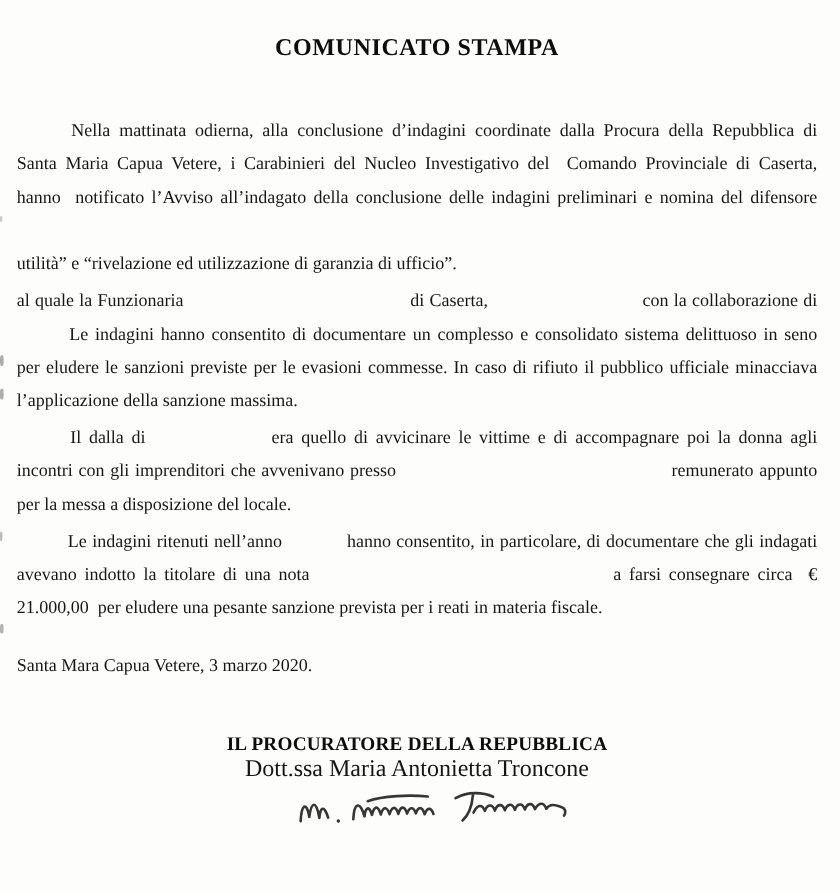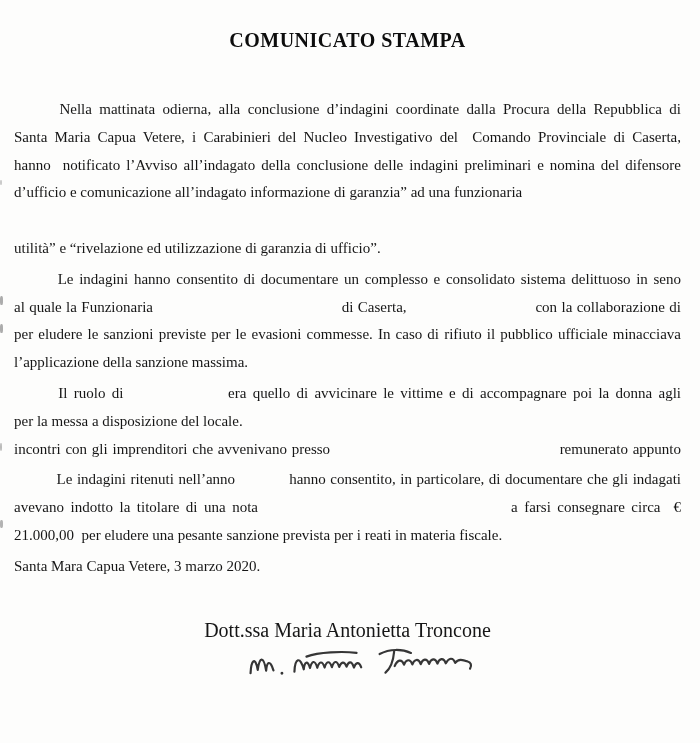--- a/index.html
+++ b/index.html
@@ -44,21 +44,21 @@
     display: inline-block;
     width: 100%;
     height: 0;
   }
   .gap {
     display: inline-block;
     height: 1px;
     vertical-align: baseline;
   }
 
-  .date-line { margin-top: 3px; }
+  .date-line { margin-top: 20px; }
 
   .footer {
     margin-top: 40px;
     text-align: center;
   }
   .footer-role {
     font-weight: bold;
     font-size: 16px;
     line-height: 22px;
     color: #0d0d0d;
@@ -95,47 +95,47 @@
 
 <div class="page">
 
   <div class="doc-title">COMUNICATO STAMPA</div>
 
   <div class="doc-body">
       <div class="para">
         <div class="line just"><span class="gap" style="width: 38px;"></span> <span>Nella mattinata odierna, alla conclusione d’indagini coordinate dalla Procura della Repubblica di</span> </div>
         <div class="line just"><span>Santa Maria Capua Vetere, i Carabinieri del Nucleo Investigativo del&nbsp; Comando Provinciale di Caserta,</span> </div>
         <div class="line just"><span>hanno&nbsp; notificato l’Avviso all’indagato della conclusione delle indagini preliminari e nomina del difensore</span> </div>
-        <div class="line"><span>d’ufficio e comunicazione all’indagato informazione di garanzia” ad una funzionaria</span> </div>
         <div class="line just"><span class="gap" style="width: 38px;"></span>  </div>
         <div class="line"><span>utilità” e “rivelazione ed utilizzazione di garanzia di ufficio”.</span> </div>
       </div>
       <div class="para">
+        <div class="line just"><span>al quale la Funzionaria</span> <span class="gap" style="width: 180px;"></span> <span>di Caserta,</span> <span class="gap" style="width: 120px;"></span> <span>con la collaborazione di</span> </div>
         <div class="line just"><span class="gap" style="width: 38px;"></span> <span>Le indagini hanno consentito di documentare un complesso e consolidato sistema delittuoso in seno</span> </div>
-        <div class="line just"><span>al quale la Funzionaria</span> <span class="gap" style="width: 180px;"></span> <span>di Caserta,</span> <span class="gap" style="width: 120px;"></span> <span>con la collaborazione di</span> </div>
         <div class="line just"><span>per eludere le sanzioni previste per le evasioni commesse. In caso di rifiuto il pubblico ufficiale minacciava</span> </div>
         <div class="line"><span>l’applicazione della sanzione massima.</span> </div>
       </div>
       <div class="para">
-        <div class="line just"><span class="gap" style="width: 38px;"></span> <span>Il ruolo di</span> <span class="gap" style="width: 92px;"></span> <span>era quello di avvicinare le vittime e di accompagnare poi la donna agli</span> </div>
+        <div class="line just"><span class="gap" style="width: 38px;"></span> <span>Il dalla di</span> <span class="gap" style="width: 92px;"></span> <span>era quello di avvicinare le vittime e di accompagnare poi la donna agli</span> </div>
+        <div class="line just"><span>incontri con gli imprenditori che avvenivano presso</span> <span class="gap" style="width: 220px;"></span> <span>remunerato appunto</span> </div>
         <div class="line"><span>per la messa a disposizione del locale.</span> </div>
-        <div class="line just"><span>incontri con gli imprenditori che avvenivano presso</span> <span class="gap" style="width: 220px;"></span> <span>remunerato appunto</span> </div>
       </div>
       <div class="para">
         <div class="line just"><span class="gap" style="width: 38px;"></span> <span>Le indagini ritenuti nell’anno</span> <span class="gap" style="width: 45px;"></span> <span>hanno consentito, in particolare, di documentare che gli indagati</span> </div>
         <div class="line just"><span>avevano indotto la titolare di una nota</span> <span class="gap" style="width: 240px;"></span> <span>a farsi consegnare circa&nbsp; €</span> </div>
         <div class="line"><span>21.000,00&nbsp; per eludere una pesante sanzione prevista per i reati in materia fiscale.</span> </div>
       </div>
     </div>
 
   <div class="line date-line">
     <span>Santa Mara Capua Vetere, 3 marzo 2020.</span>
   </div>
 
   <div class="footer">
+    <div class="footer-role">IL PROCURATORE DELLA REPUBBLICA</div>
     <div class="footer-name">Dott.ssa Maria Antonietta Troncone</div>
     <div class="signature-wrap" title="M. Antonietta Troncone">
       <svg width="230" height="38" viewBox="0 0 220 36">
         <g fill="none" stroke="#1b1b1b" stroke-width="2.1" stroke-linecap="round" stroke-linejoin="round">
           <path d="M4 26 C5 14 9 9 11 23 C13 11 17 9 19 24 C20 16 23 13 26 24"></path>
           <circle cx="34" cy="27" r="1.4" fill="#1b1b1b" stroke="none"></circle>
           <path d="M46 26 C47 13 52 11 55 24 C56 17 59 15 61 23 C63 16 66 15 68 23 C70 17 73 16 75 23 C77 17 80 16 82 23 C84 17 87 16 89 23 C91 18 94 17 96 23 C98 18 101 17 103 24 C105 19 108 18 110 24"></path>
           <path d="M58 12 C70 8 92 8 106 10"></path>
           <path d="M128 12 C138 7 150 8 158 12"></path>
           <path d="M142 10 C141 18 138 26 133 30"></path>

